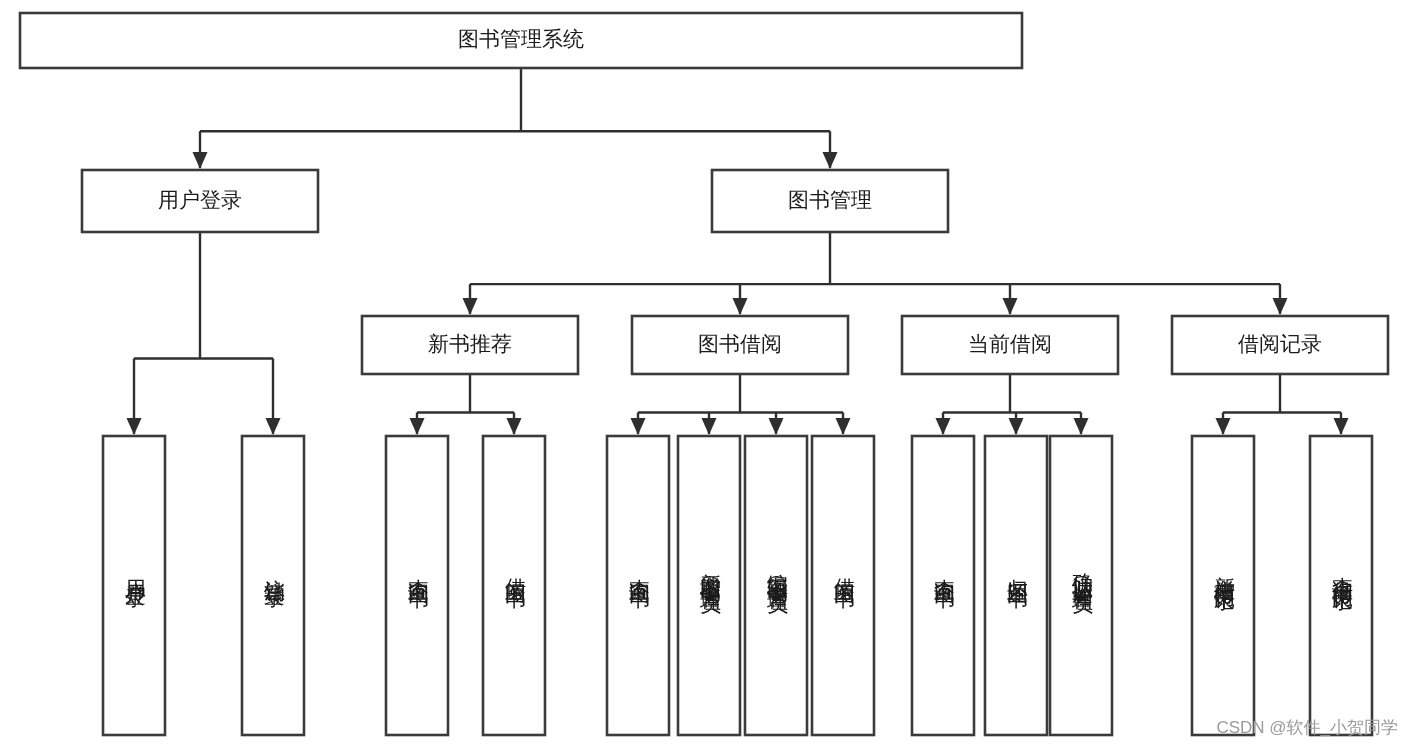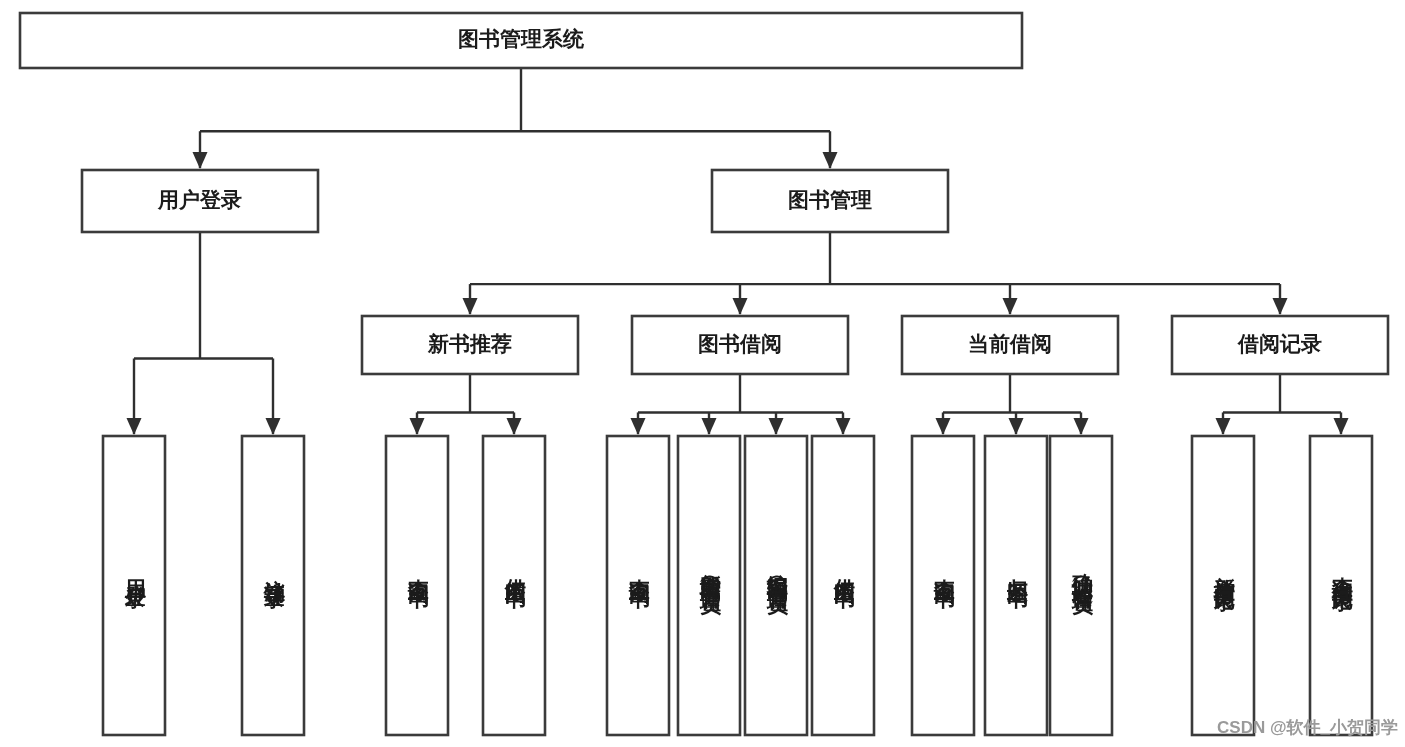--- a/index.html
+++ b/index.html
@@ -13,21 +13,20 @@
     font-family: "Liberation Sans", "DejaVu Sans", sans-serif;
     overflow: hidden;
     position: relative;
   }
   #diagram-root {
     position: absolute;
     left: 0;
     top: 0;
     width: 1405px;
     height: 747px;
-    font-weight: bold;
   }
   svg#chart {
     display: block;
     width: 1405px;
     height: 747px;
   }
   .node-box {
     fill: #ffffff;
     stroke: #3b3b3b;
     stroke-width: 2.6;

